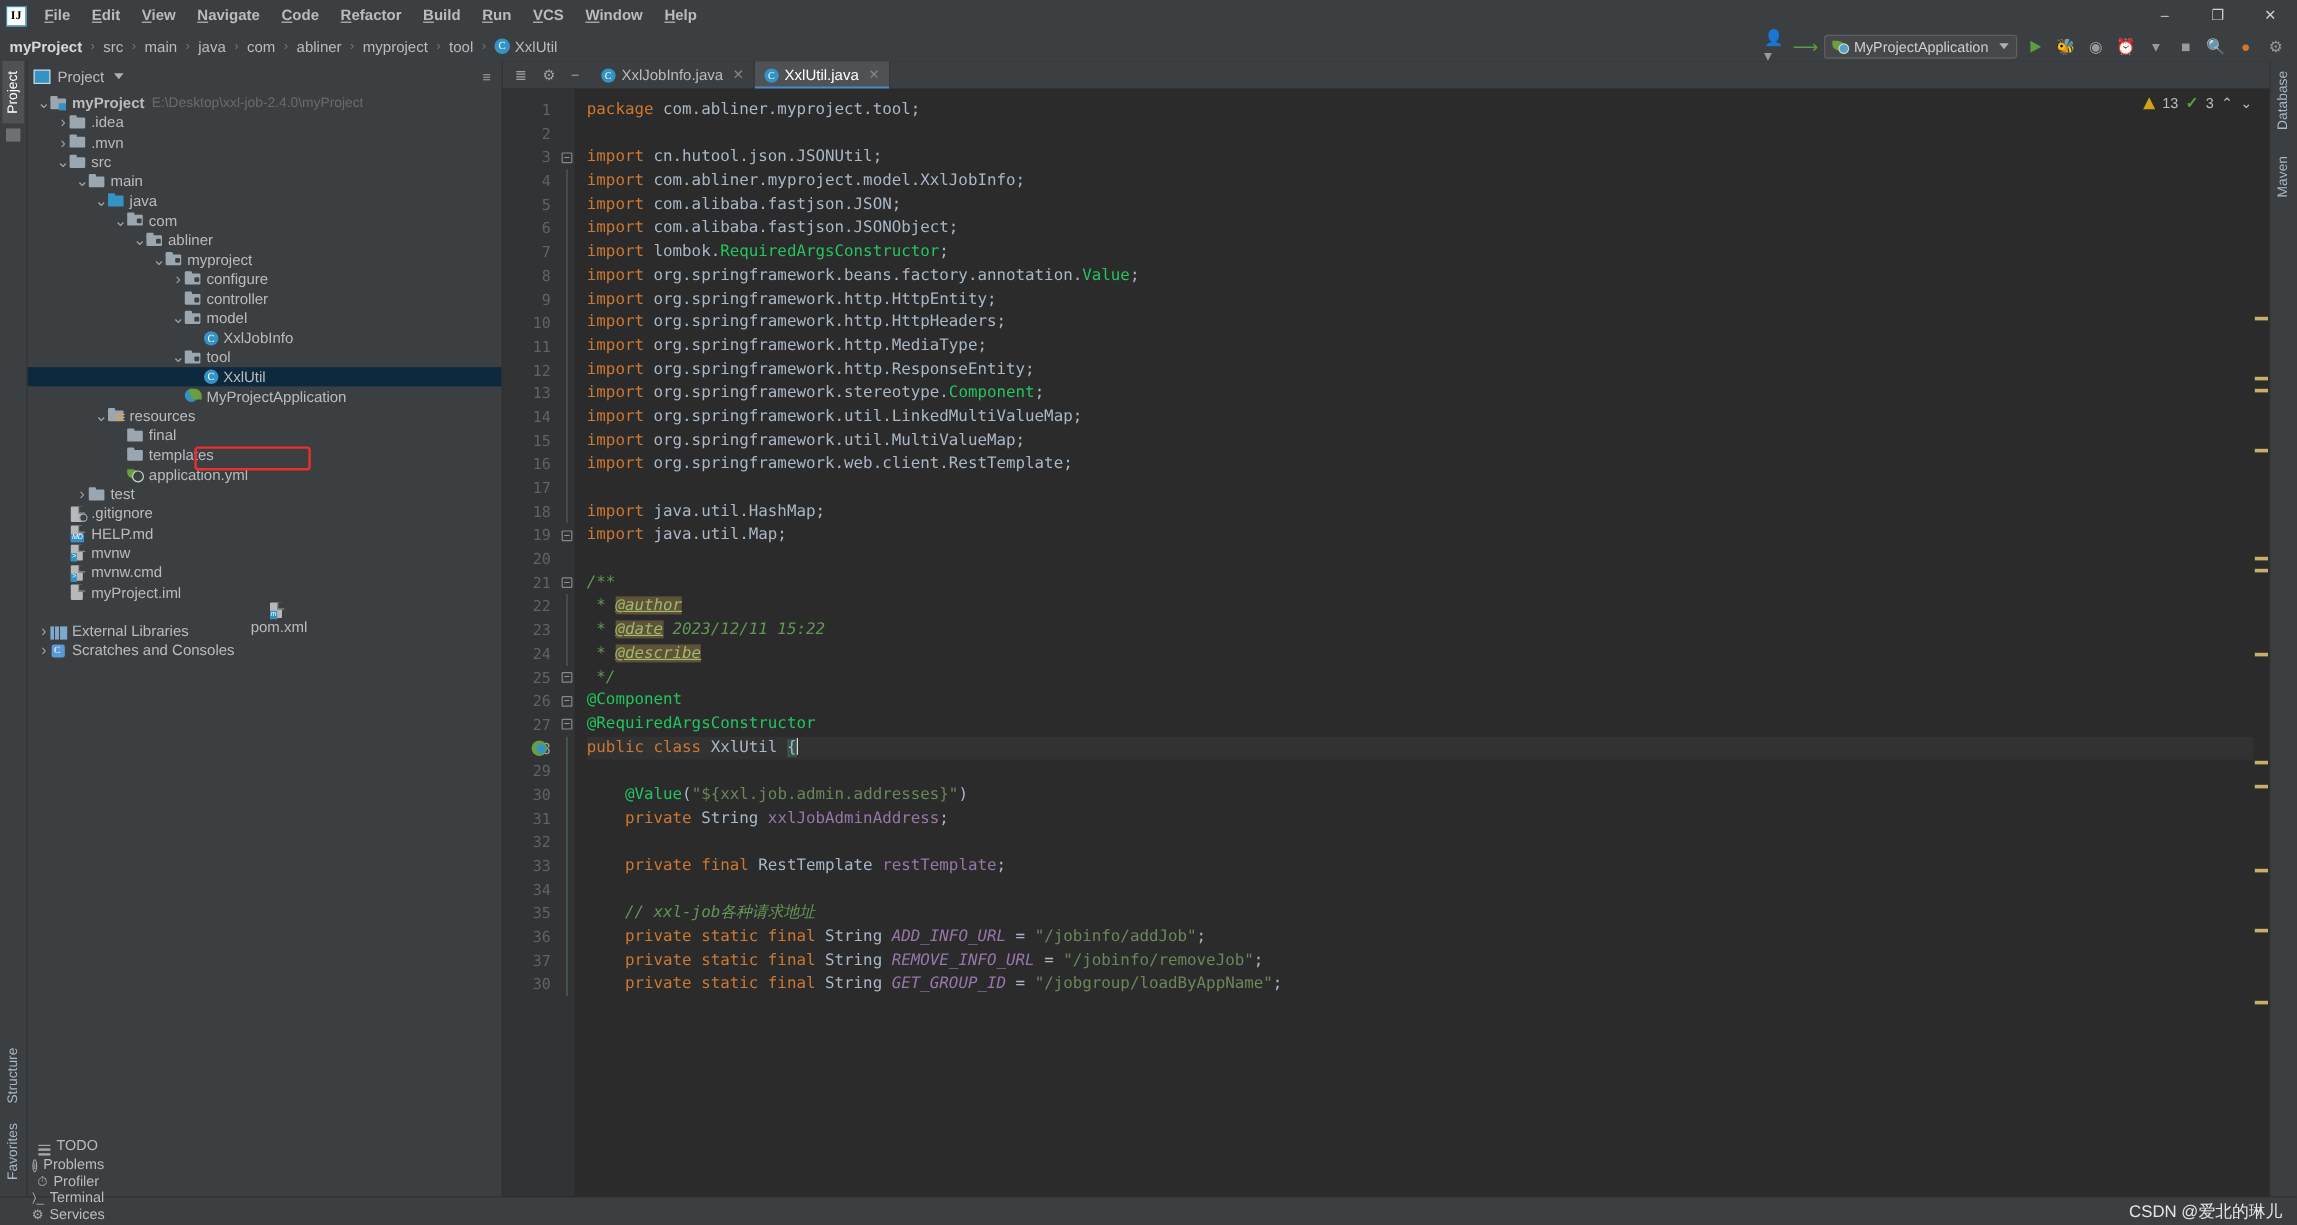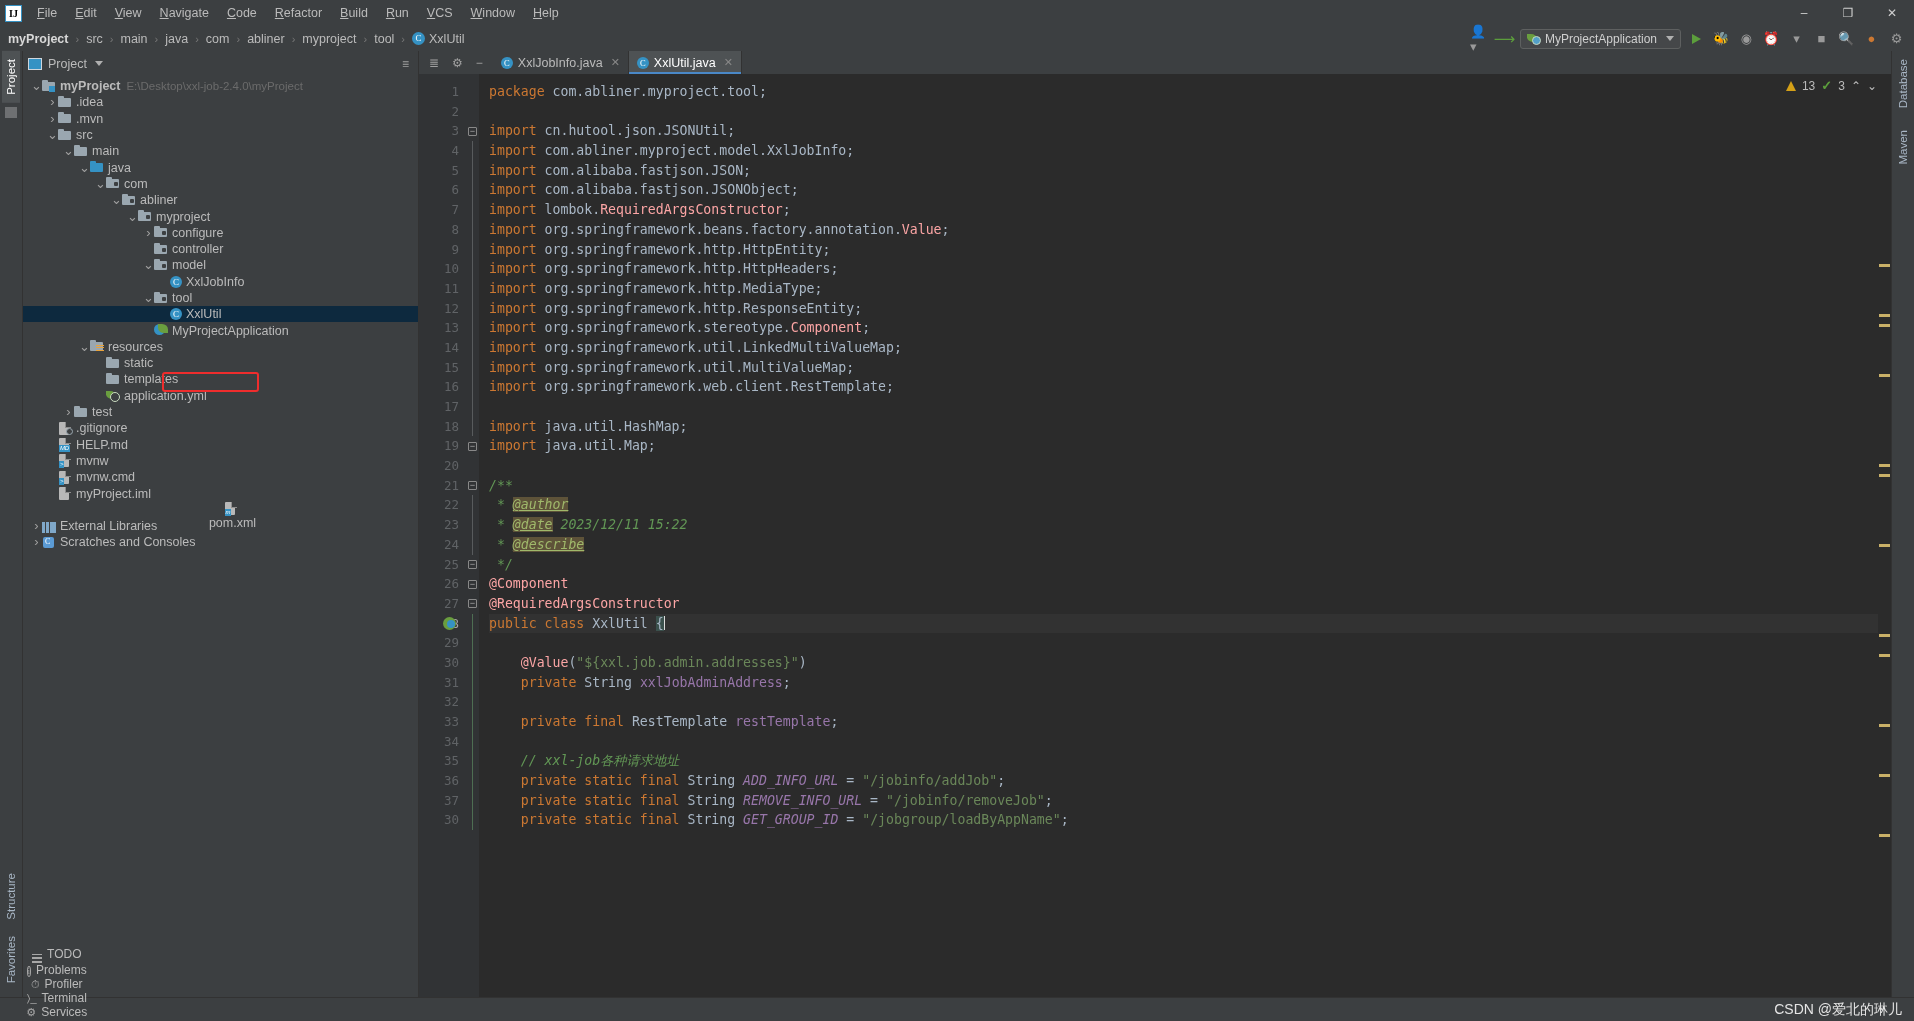--- a/index.html
+++ b/index.html
@@ -220,21 +220,21 @@
 
   .code {
     flex: 1; padding-top: 8px; font-family: "DejaVu Sans Mono", monospace;
     font-size: 13.2px; white-space: pre; overflow: hidden; position: relative;
     background: #2b2b2b; padding-left: 10px;
   }
   .cline { height: 19.7px; line-height: 19.7px; }
   .cline.cur { background: #323232; }
   .kw { color: #cc7832; }
   .txt { color: #a9b7c6; }
-  .anno { color: #fca5a5; text-align: center; }
+  .anno { color: #22c55e; text-align: center; }
   .str { color: #6a8759; }
   .cmt { color: #629755; font-style: italic; }
   .jdoc-tag { color: #a0b96b; font-style: italic; text-decoration: underline; background: #5e5339; }
   .jdoc-val { color: #629755; font-style: italic; }
   .fld { color: #9876aa; }
   .sfld { color: #9876aa; font-style: italic; }
   .cursor-bar { display: inline-block; width: 1.5px; height: 14px; background: #dcdcdc; vertical-align: -2px; }
   .brace-hl { background: #3b514d; }
   .run-mark {
     position: absolute; left: 2px; width: 14px; height: 14px;
@@ -279,21 +279,21 @@
     margin-left: auto; padding-right: 12px; color: #e5e5e5; font-size: 14px;
   }
 </style>
 </head>
 <body>
 
 <div class="app">
 
   <div class="titlebar">
     <div class="ij-logo">IJ</div>
-    <div id="menu-bar" style="display:flex;">
+    <div id="menu-bar" style="display:flex;font-weight:bold;">
         <div class="menu-item"><u>F</u>ile</div>
         <div class="menu-item"><u>E</u>dit</div>
         <div class="menu-item"><u>V</u>iew</div>
         <div class="menu-item"><u>N</u>avigate</div>
         <div class="menu-item"><u>C</u>ode</div>
         <div class="menu-item"><u>R</u>efactor</div>
         <div class="menu-item"><u>B</u>uild</div>
         <div class="menu-item"><u>R</u>un</div>
         <div class="menu-item"><u>V</u>CS</div>
         <div class="menu-item"><u>W</u>indow</div>
@@ -471,21 +471,21 @@
             <div class="trow" style="padding-left: 56px;">
               <span class="arrow" style="font-size: 13px; line-height: 6px;">⌄</span>
               <span class="ti folder folder-res">
                 <i class="lines"></i>
               </span>
               <span class="tlabel">resources</span>
             </div>
             <div class="trow" style="padding-left: 72px;">
               <span class="arrow none"></span>
               <span class="ti folder"></span>
-              <span class="tlabel">static</span>
+              <span class="tlabel">final</span>
             </div>
             <div class="trow" style="padding-left: 72px;">
               <span class="arrow none"></span>
               <span class="ti folder"></span>
               <span class="tlabel">templates</span>
             </div>
             <div class="trow" style="padding-left: 72px;">
               <span class="arrow none"></span>
               <span class="ti spring-file"></span>
               <span class="tlabel">application.yml</span>

